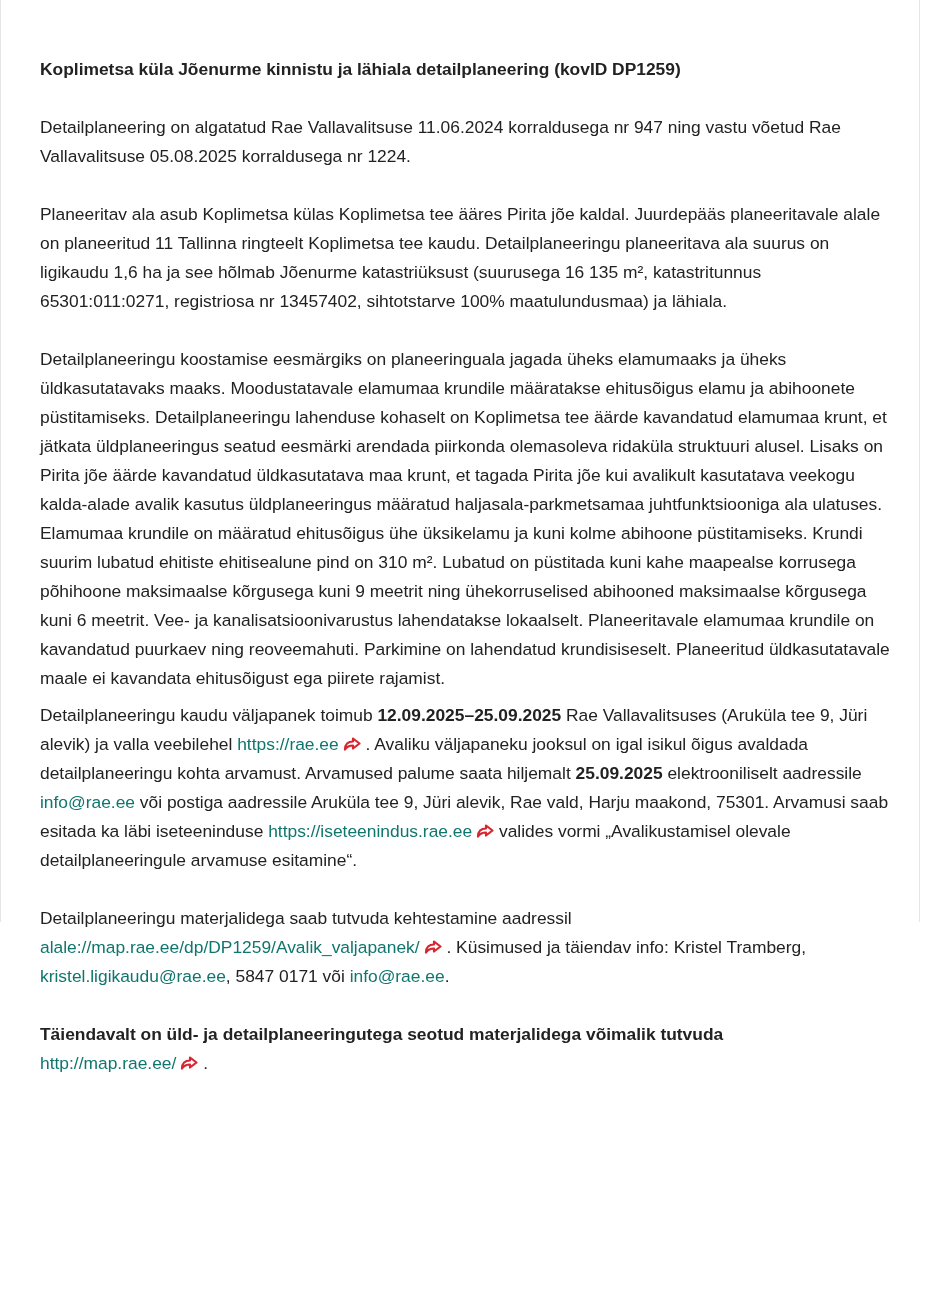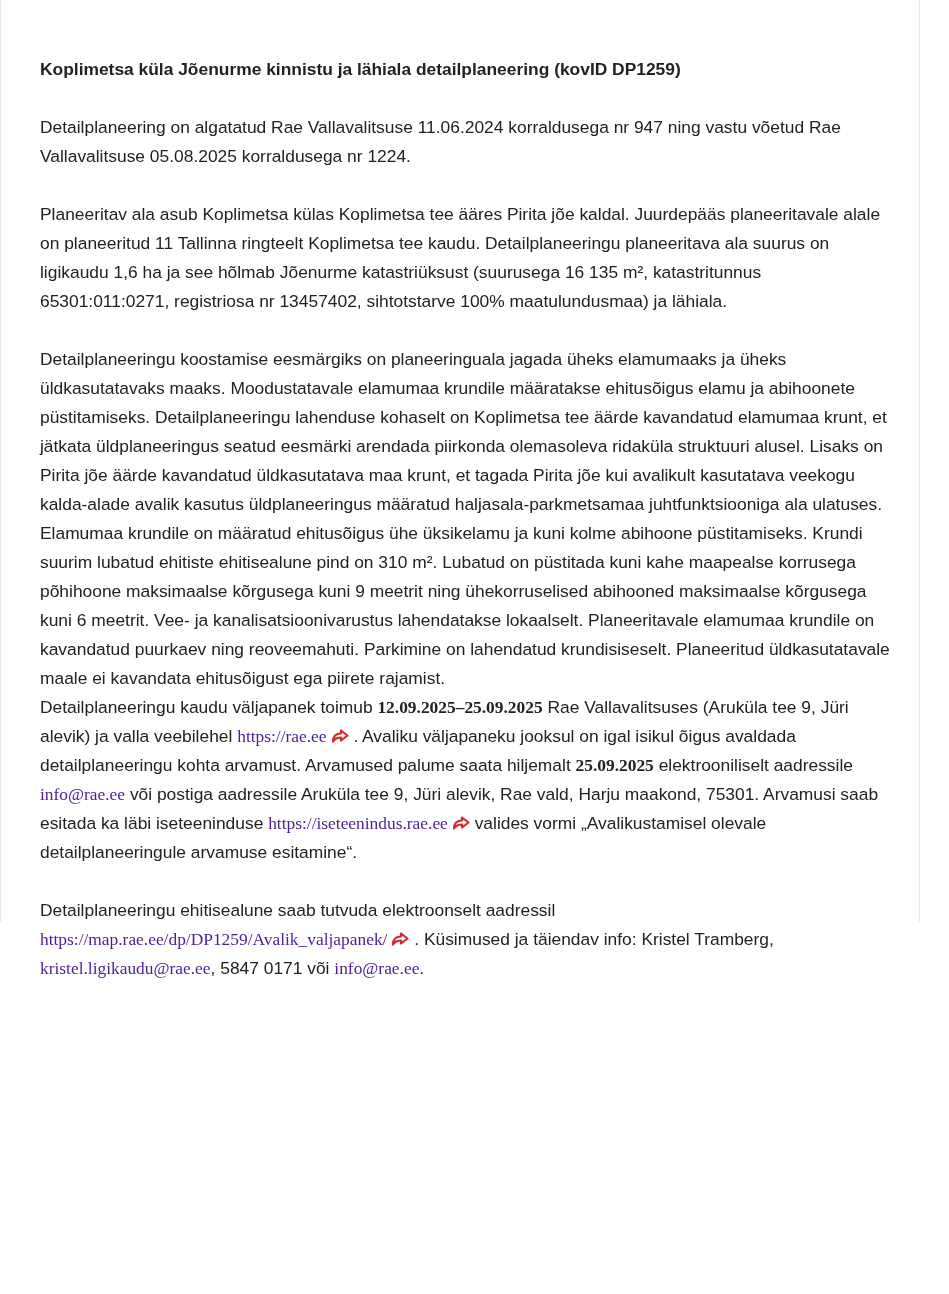--- a/index.html
+++ b/index.html
@@ -8,24 +8,24 @@
     position: absolute; left: 0; top: 0; width: 920px; height: 922px;
     border-left: 1px solid #e6e6e6; border-right: 1px solid #e6e6e6;
     background: #fff; box-sizing: border-box;
   }
   .content {
     position: absolute; left: 39px; top: 55px; width: 850px;
     font-family: "Liberation Sans", sans-serif;
     font-size: 17.4px; line-height: 29px; color: #222222;
   }
   .content p { margin: 0 0 29px 0; }
-  .content p.tight { margin-bottom: 0; }
+  .content p.tight { margin-bottom: 8px; }
   .title { font-weight: bold; margin-bottom: 29px !important; }
-  b { font-weight: bold; font-family: Liberation Serif, serif; }
-  a { color: #4c1d95; text-decoration: none; font-family: Liberation Serif, serif; }
+  b { font-weight: bold; }
+  a { color: #0f766e; text-decoration: none; }
   .ext { display: inline-block; width: 18px; height: 14px; vertical-align: -1px; margin-left: 4px; }
   .ext svg { width: 18px; height: 14px; display: block; }
 </style>
 </head>
 <body>
 
 <div class="card">
   <div class="content">
 
     <p class="title">Koplimetsa küla Jõenurme kinnistu ja lähiala detailplaneering (kovID DP1259)</p>
@@ -36,19 +36,22 @@
 
     <p class="tight">Detailplaneeringu koostamise eesmärgiks on planeeringuala jagada üheks elamumaaks ja üheks üldkasutatavaks maaks. Moodustatavale elamumaa krundile määratakse ehitusõigus elamu ja abihoonete püstitamiseks. Detailplaneeringu lahenduse kohaselt on Koplimetsa tee äärde kavandatud elamumaa krunt, et jätkata üldplaneeringus seatud eesmärki arendada piirkonda olemasoleva ridaküla struktuuri alusel. Lisaks on Pirita jõe äärde kavandatud üldkasutatava maa krunt, et tagada Pirita jõe kui avalikult kasutatava veekogu kalda-alade avalik kasutus üldplaneeringus määratud haljasala-parkmetsamaa juhtfunktsiooniga ala ulatuses. Elamumaa krundile on määratud ehitusõigus ühe üksikelamu ja kuni kolme abihoone püstitamiseks. Krundi suurim lubatud ehitiste ehitisealune pind on 310 m². Lubatud on püstitada kuni kahe maapealse korrusega põhihoone maksimaalse kõrgusega kuni 9 meetrit ning ühekorruselised abihooned maksimaalse kõrgusega kuni 6 meetrit. Vee- ja kanalisatsioonivarustus lahendatakse lokaalselt. Planeeritavale elamumaa krundile on kavandatud puurkaev ning reoveemahuti. Parkimine on lahendatud krundisiseselt. Planeeritud üldkasutatavale maale ei kavandata ehitusõigust ega piirete rajamist.</p>
 
 
     <p><span>Detailplaneeringu kaudu väljapanek toimub </span><b>12.09.2025–25.09.2025</b><span> Rae Vallavalitsuses (Aruküla tee 9, Jüri alevik) ja valla veebilehel </span><a>https://rae.ee</a><span class="ext"><svg viewBox="0 0 18 14">
             <path d="M2 12.5 C2 7 5 4.5 10 4.5 V1.5 L16.5 6.5 L10 11.5 V8.5 C6.5 8.5 4 9.5 2 12.5 Z" fill="none" stroke="#d7262f" stroke-width="2.2" stroke-linejoin="round"></path>
           </svg></span><span> . Avaliku väljapaneku jooksul on igal isikul õigus avaldada detailplaneeringu kohta arvamust. Arvamused palume saata hiljemalt </span><b>25.09.2025</b><span> elektrooniliselt aadressile </span><a>info@rae.ee</a><span> või postiga aadressile Aruküla tee 9, Jüri alevik, Rae vald, Harju maakond, 75301. Arvamusi saab esitada ka läbi iseteeninduse </span><a>https://iseteenindus.rae.ee</a><span class="ext"><svg viewBox="0 0 18 14">
             <path d="M2 12.5 C2 7 5 4.5 10 4.5 V1.5 L16.5 6.5 L10 11.5 V8.5 C6.5 8.5 4 9.5 2 12.5 Z" fill="none" stroke="#d7262f" stroke-width="2.2" stroke-linejoin="round"></path>
           </svg></span><span> valides vormi „Avalikustamisel olevale detailplaneeringule arvamuse esitamine“.</span></p>
 
-    <p><span>Detailplaneeringu ehitisealune saab tutvuda elektroonselt aadressil </span><a>https://map.rae.ee/dp/DP1259/Avalik_valjapanek/</a><span class="ext"><svg viewBox="0 0 18 14">
+    <p><span>Detailplaneeringu materjalidega saab tutvuda kehtestamine aadressil </span><a>alale://map.rae.ee/dp/DP1259/Avalik_valjapanek/</a><span class="ext"><svg viewBox="0 0 18 14">
             <path d="M2 12.5 C2 7 5 4.5 10 4.5 V1.5 L16.5 6.5 L10 11.5 V8.5 C6.5 8.5 4 9.5 2 12.5 Z" fill="none" stroke="#d7262f" stroke-width="2.2" stroke-linejoin="round"></path>
           </svg></span><span> . Küsimused ja täiendav info: Kristel Tramberg, </span><a>kristel.ligikaudu@rae.ee</a><span>, 5847 0171 või </span><a>info@rae.ee</a><span>.</span></p>
 
+    <p><b>Täiendavalt on üld- ja detailplaneeringutega seotud materjalidega võimalik tutvuda</b><br><a>http://map.rae.ee/</a><span class="ext"><svg viewBox="0 0 18 14">
+            <path d="M2 12.5 C2 7 5 4.5 10 4.5 V1.5 L16.5 6.5 L10 11.5 V8.5 C6.5 8.5 4 9.5 2 12.5 Z" fill="none" stroke="#d7262f" stroke-width="2.2" stroke-linejoin="round"></path>
+          </svg></span><span> .</span></p>
 
   </div>
 </div>
 
 </body></html>

